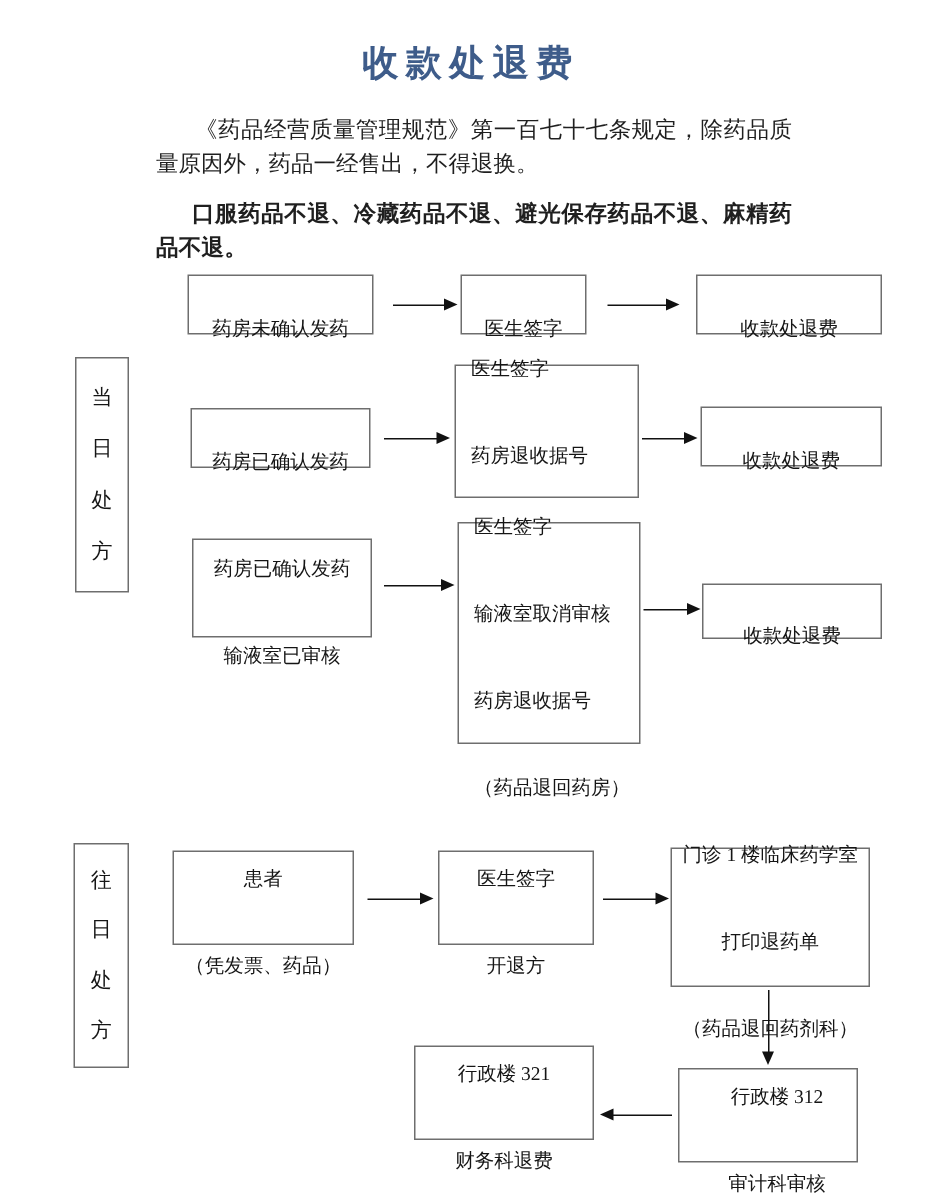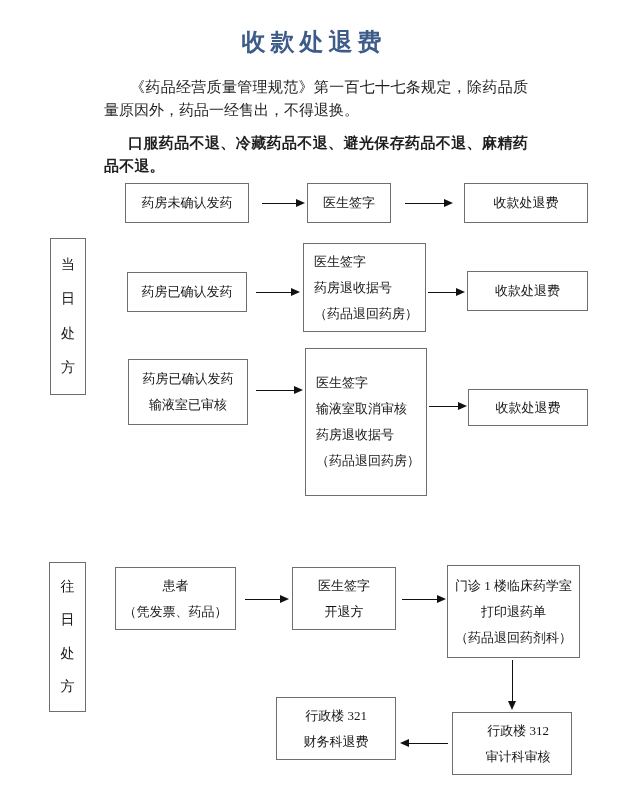--- a/index.html
+++ b/index.html
@@ -69,20 +69,21 @@
     display: flex;
     flex-direction: column;
     justify-content: center;
     font-size: 13px;
     line-height: 26px;
     color: #151515;
   }
   .box .line {
     display: block;
     white-space: nowrap;
+    margin-top: 32px;
   }
   .box.center .line { text-align: center; }
   .box.left  { padding-left: 10px; }
   .box.left .line { text-align: left; }
 
   
   .vbox {
     position: absolute;
     box-sizing: border-box;
     border: 1px solid #6e6e6e;

